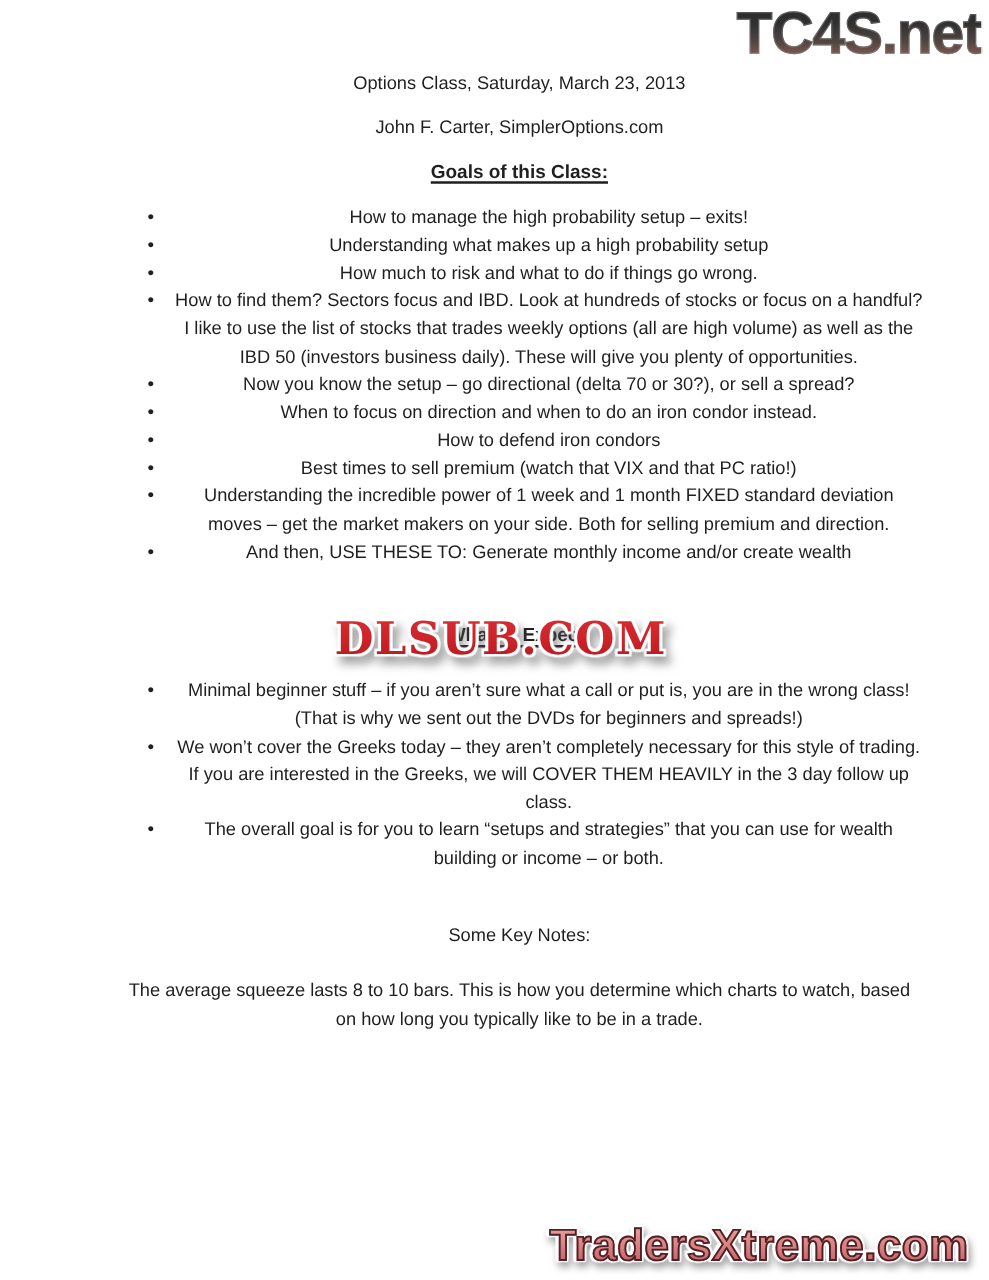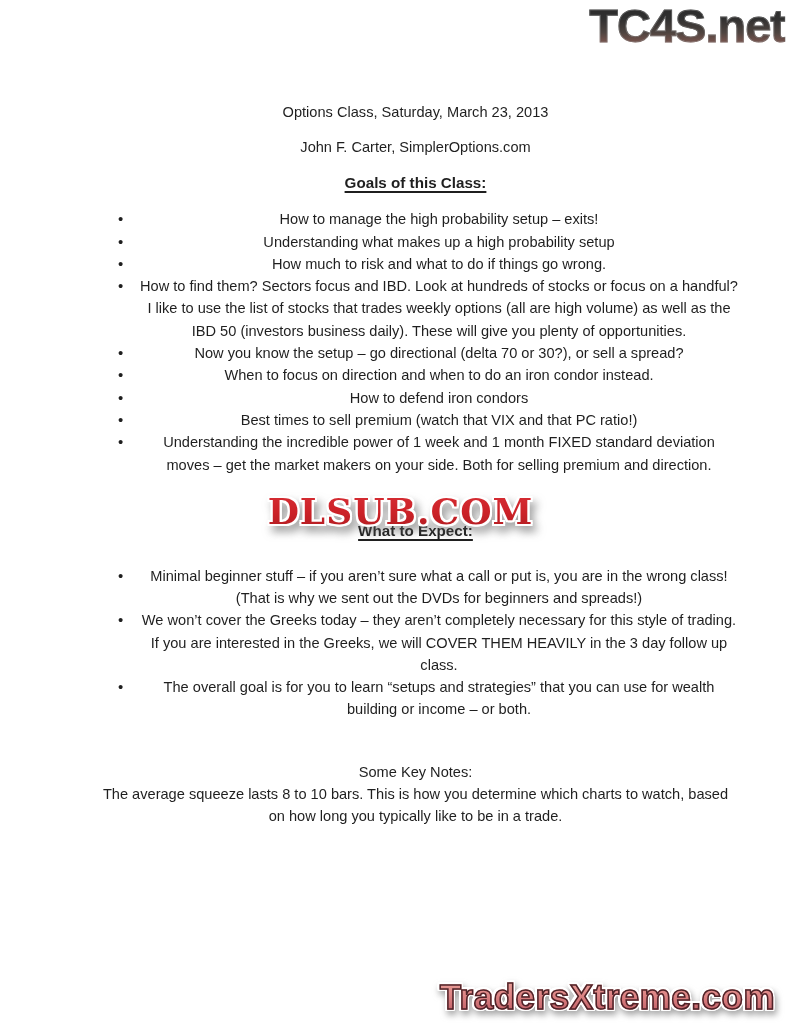--- a/index.html
+++ b/index.html
@@ -17,21 +17,21 @@
     color: #1f1f1f;
     text-align: center;
   }
 
   
   .doc {
     position: absolute;
     left: 93px;
     top: 0;
     width: 645px;
-    padding-top: 101px;
+    padding-top: 56px;
     font-size: 14.6px;
     line-height: 22.3px;
   }
   .doc p { margin: 0 0 13px 0; }
   .doc .heading {
     font-weight: bold;
     text-decoration: underline;
     text-underline-offset: 3px;
     text-decoration-thickness: 1.6px;
     margin: 13.4px 0 0 0;
@@ -55,21 +55,21 @@
   ul.bullets li::before {
     content: "\2022";
     position: absolute;
     left: 25px;
     top: 0;
     font-size: 15px;
   }
   #expect-list { margin-top: 22px; }
   #expect-heading { margin-top: 44.5px; }
   #notes-heading { margin-top: 40px; }
-  #notes-paragraph { margin-bottom: 0; }
+  #notes-paragraph { margin-top: 22px; margin-bottom: 0; }
 
   
   .tc4s {
     position: absolute;
     top: 2px;
     right: 6px;
     font-size: 47px;
     font-weight: bold;
     letter-spacing: -1px;
     line-height: 47px;
@@ -144,20 +144,21 @@
     <ul class="bullets">
       <li>How to manage the high probability setup – exits!</li>
       <li>Understanding what makes up a high probability setup</li>
       <li>How much to risk and what to do if things go wrong.</li>
       <li>How to find them?  Sectors focus and IBD.  Look at hundreds of stocks or focus on a handful?  I like to use the list of stocks that trades weekly options (all are high volume) as well as the IBD 50 (investors business daily).  These will give you plenty of opportunities.</li>
       <li>Now you know the setup – go directional (delta 70 or 30?), or sell a spread?</li>
       <li>When to focus on direction and when to do an iron condor instead.</li>
       <li>How to defend iron condors</li>
       <li>Best times to sell premium (watch that VIX and that PC ratio!)</li>
       <li>Understanding the incredible power of 1 week and 1 month FIXED standard deviation moves – get the market makers on your side.  Both for selling premium and direction.</li>
+      <li>And then, USE THESE TO: Generate monthly income and/or create wealth</li>
     </ul>
 
     <div class="heading" id="expect-heading">What to Expect:</div>
 
     <ul class="bullets" id="expect-list">
       <li>Minimal beginner stuff – if you aren’t sure what a call or put is, you are in the wrong class!  (That is why we sent out the DVDs for beginners and spreads!)</li>
       <li>We won’t cover the Greeks today – they aren’t completely necessary for this style of trading.  If you are interested in the Greeks, we will COVER THEM HEAVILY in the 3 day follow up class.</li>
       <li>The overall goal is for you to learn “setups and strategies” that you can use for wealth building or income – or both.</li>
     </ul>
 

